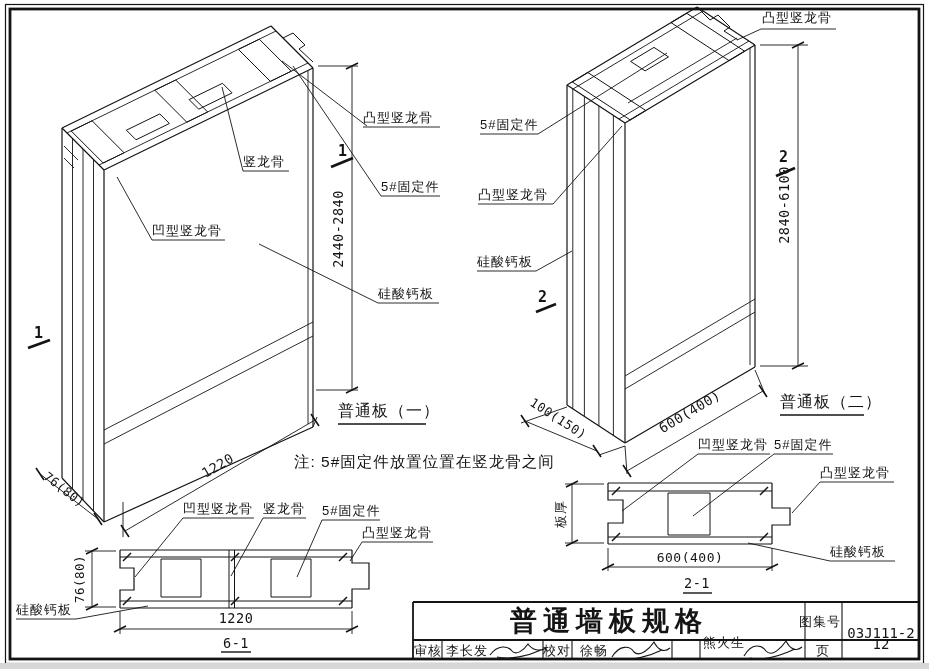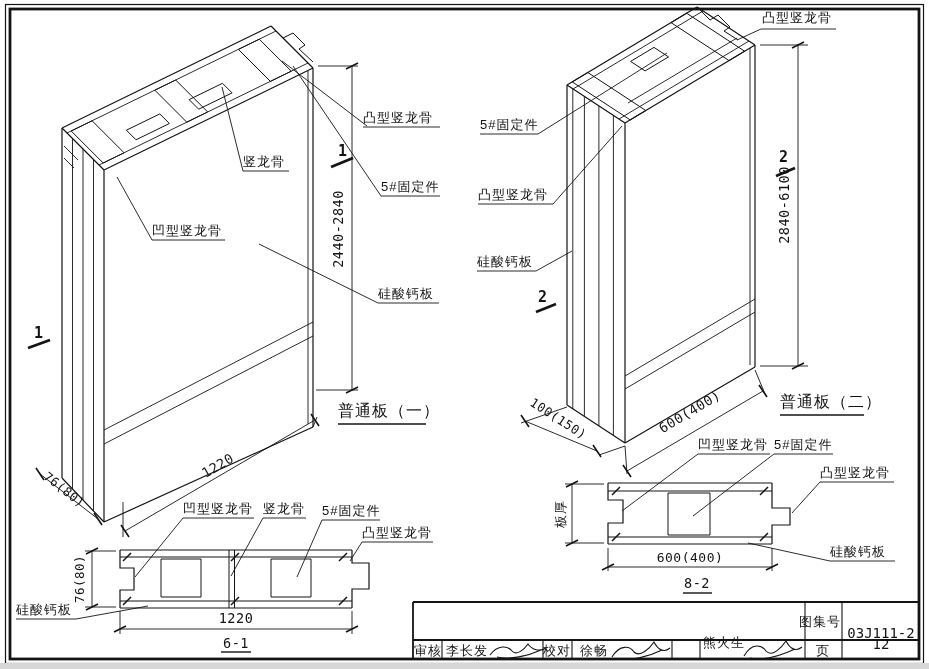--- a/index.html
+++ b/index.html
@@ -178,38 +178,40 @@
 <div class="t cjk" style="left:480px;top:118px">5#固定件</div>
 <div class="t cjk" style="left:478px;top:188px">凸型竖龙骨</div>
 <div class="t cjk" style="left:477px;top:255px">硅酸钙板</div>
 <div class="t cap" style="left:780px;top:394px">普通板（二）</div>
 <div class="t mark" style="left:779px;top:150px">2</div>
 <div class="t mark" style="left:538px;top:290px">2</div>
 <div class="t num" style="left:785px;top:205px;transform:translate(-50%,-50%) rotate(-90deg)">2840-6100</div>
 <div class="t num" style="left:690px;top:412px;transform:translate(-50%,-50%) rotate(-31deg)">600(400)</div>
 <div class="t num" style="left:558px;top:419px;font-size:12.5px;transform:translate(-50%,-50%) rotate(33deg)">100(150)</div>
 
+<div class="t cjk" style="left:294px;top:454px;font-size:15.5px">注: 5#固定件放置位置在竖龙骨之间</div>
 
 <div class="t cjk" style="left:183px;top:502px">凹型竖龙骨</div>
 <div class="t cjk" style="left:263px;top:502px">竖龙骨</div>
 <div class="t cjk" style="left:322px;top:504px">5#固定件</div>
 <div class="t cjk" style="left:362px;top:526px">凸型竖龙骨</div>
 <div class="t cjk" style="left:16px;top:603px">硅酸钙板</div>
 <div class="t num" style="left:80px;top:579px;font-size:12.5px;transform:translate(-50%,-50%) rotate(-90deg)">76(80)</div>
 <div class="t num c" style="left:236px;top:619px">1220</div>
 <div class="t num c" style="left:236px;top:644px">6-1</div>
 
 <div class="t cjk" style="left:698px;top:438px">凹型竖龙骨</div>
 <div class="t cjk" style="left:774px;top:438px">5#固定件</div>
 <div class="t cjk" style="left:820px;top:466px">凸型竖龙骨</div>
 <div class="t cjk" style="left:830px;top:545px">硅酸钙板</div>
 <div class="t cjk" style="left:560px;top:514px;font-size:13px;transform:translate(-50%,-50%) rotate(-90deg)">板厚</div>
 <div class="t num c" style="left:690px;top:557px;font-size:13px">600(400)</div>
-<div class="t num c" style="left:697px;top:584px">8-2</div>
-
+<div class="t num c" style="left:697px;top:584px">2-1</div>
+
+<div class="t cjk tb-title c" style="left:609px;top:621px">普通墙板规格</div>
 <div class="t cjk tb-s c" style="left:820px;top:621px">图集号</div>
 <div class="t tb-num c" style="left:881px;top:621px">03J111-2</div>
 <div class="t cjk tb-s c" style="left:428px;top:650px">审核</div>
 <div class="t cjk tb-s c" style="left:467px;top:650px">李长发</div>
 <div class="t cjk tb-s c" style="left:557px;top:650px">校对</div>
 <div class="t cjk tb-s c" style="left:594px;top:650px">徐畅</div>
 <div class="t cjk tb-s c" style="left:686px;top:688px">设计</div>
 <div class="t cjk tb-s c" style="left:724px;top:642px">熊火生</div>
 <div class="t cjk tb-s c" style="left:823px;top:650px">页</div>
 <div class="t tb-num c" style="left:881px;top:632px">12</div>

